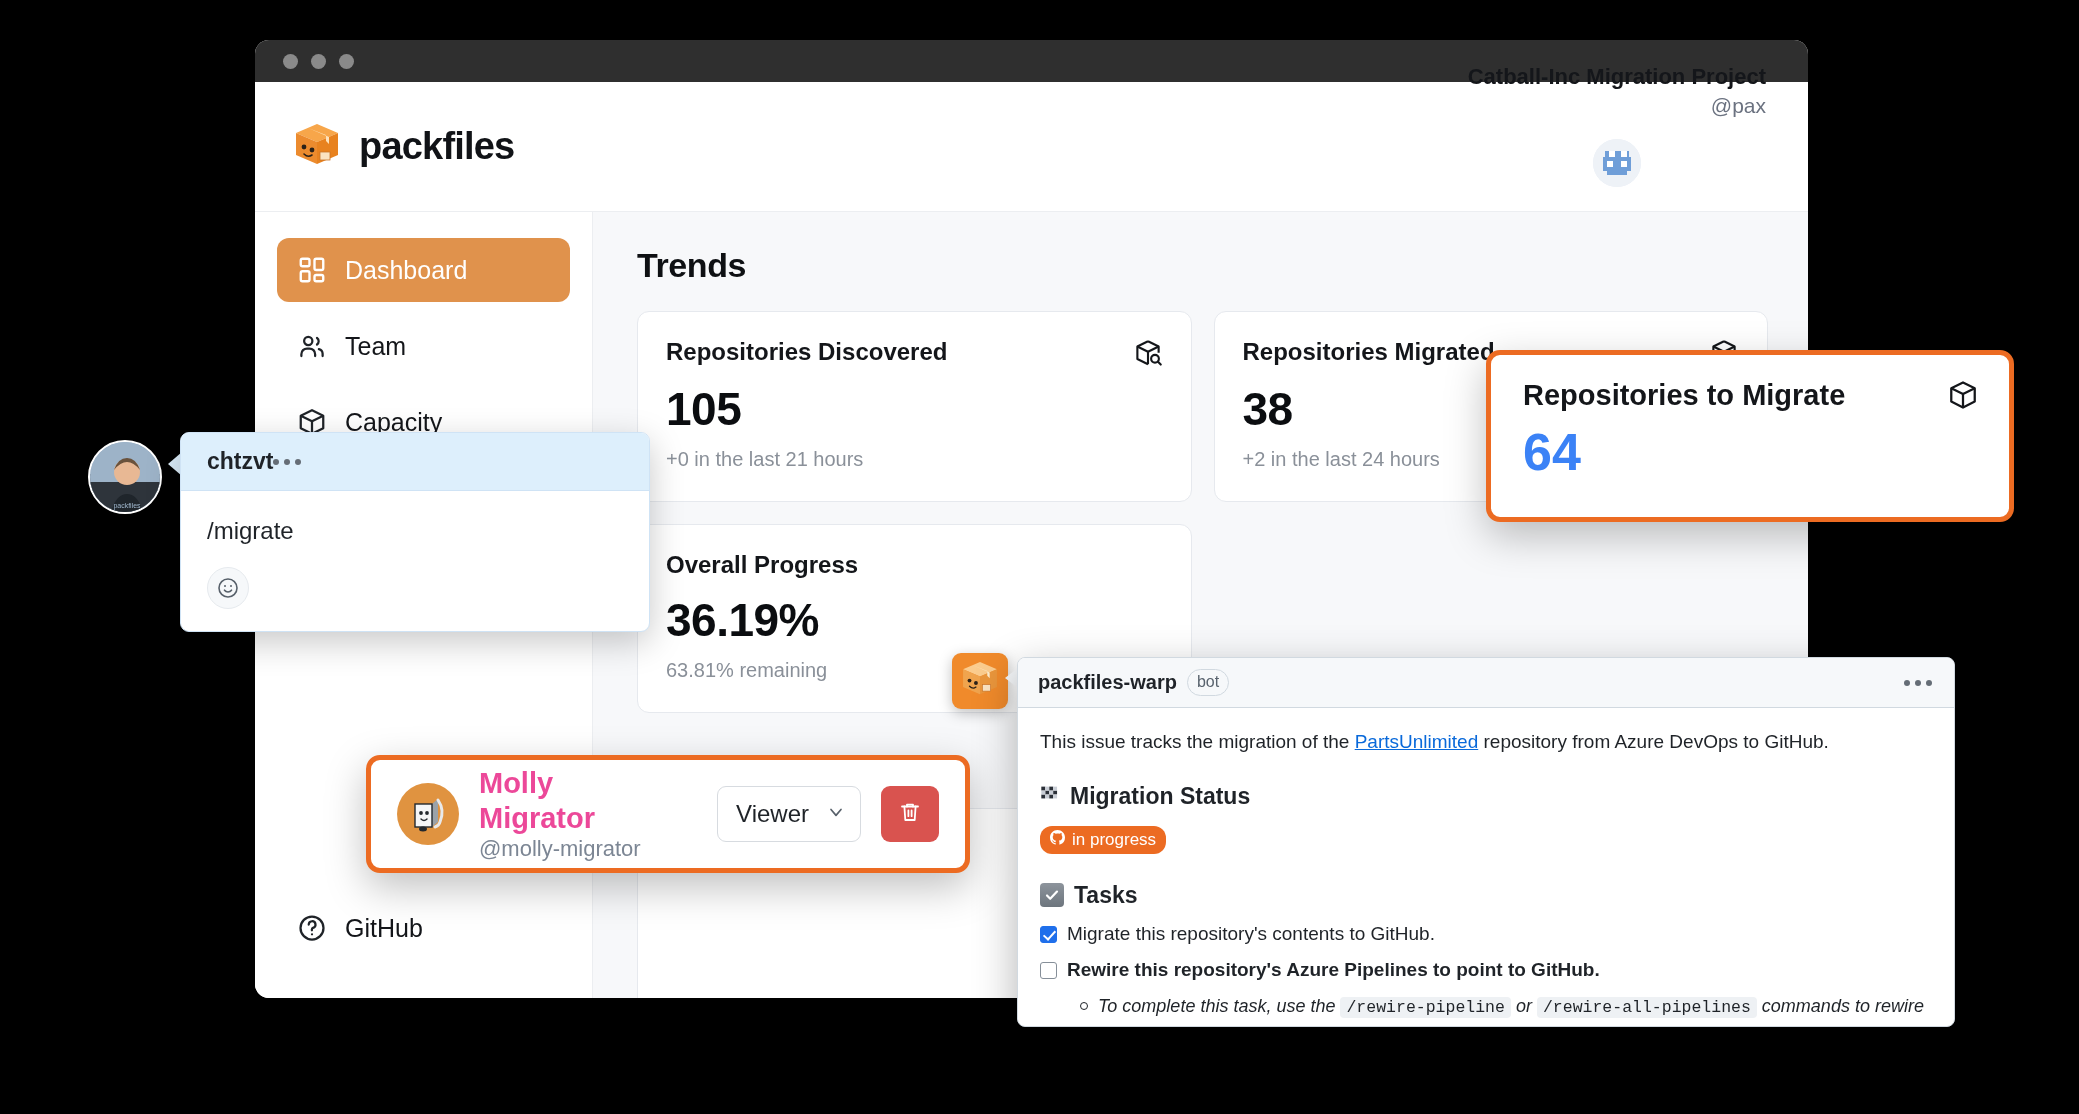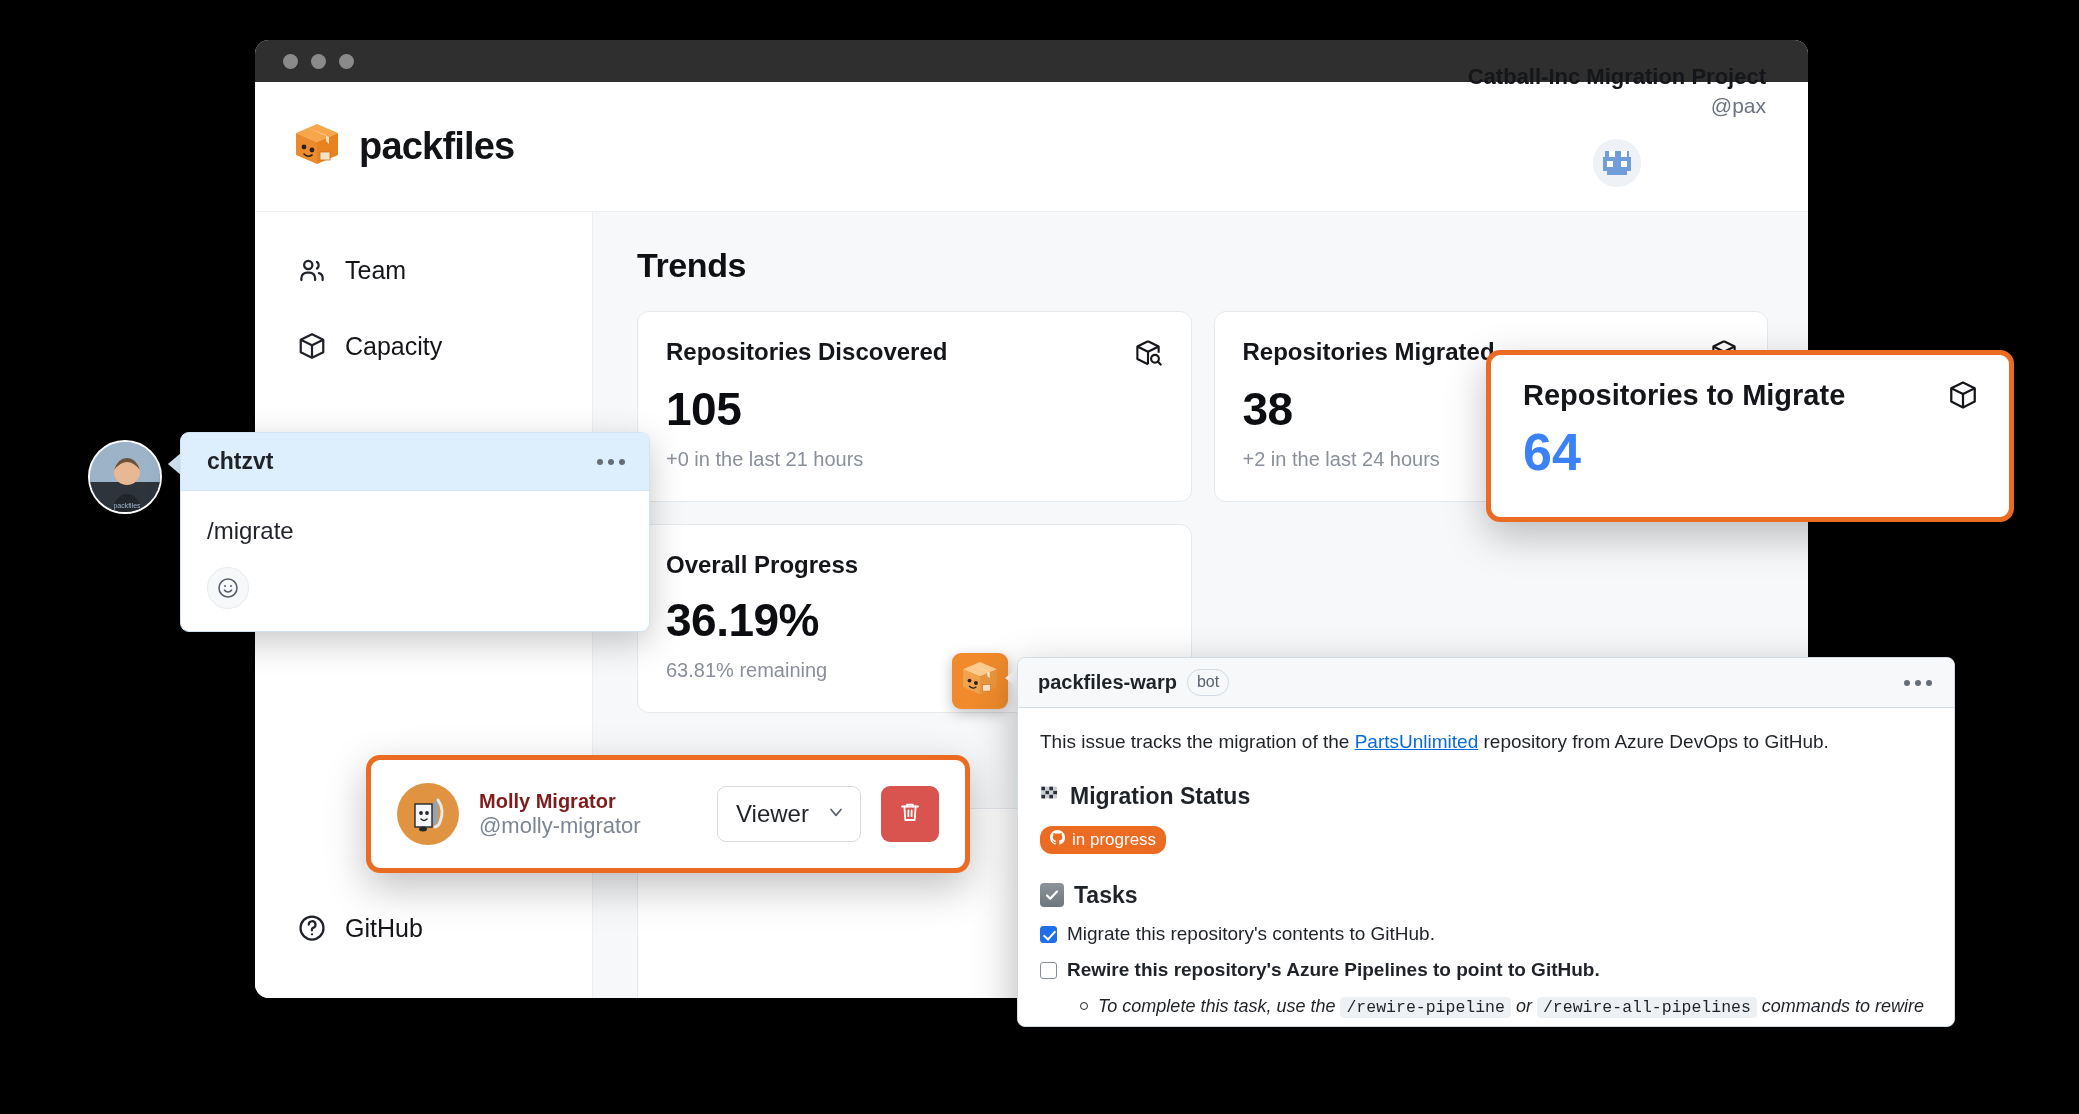--- a/index.html
+++ b/index.html
@@ -92,21 +92,21 @@
 
   
   .comment-pop {
     position: absolute; left: 180px; top: 432px;
     width: 470px; border: 1px solid #cfe3f5; border-radius: 9px;
     background: #fff; box-shadow: 0 10px 34px rgba(0,0,0,0.22);
     overflow: hidden;
   }
   .comment-head {
     background: #ddeffc; border-bottom: 1px solid #cfe3f5;
-    height: 58px; display: flex; align-items: center; justify-content: space-between;
+    height: 58px; display: flex; align-items: center; 
     padding: 0 24px 0 26px;
   }
   .comment-user { font-size: 23px; font-weight: 700; color: #1f2328; }
   .dots3 { display: flex; gap: 5px; }
   .dots3 i { width: 6px; height: 6px; border-radius: 50%; background: #656d76; display: block; }
   .comment-body { padding: 26px 26px 22px 26px; }
   .comment-text { font-size: 24px; color: #1f2328; }
   .emoji-btn {
     margin-top: 22px; width: 42px; height: 42px; border-radius: 50%;
     border: 1px solid #e6eaee; background: #f6f8fa;
@@ -143,21 +143,21 @@
     background: #fff; border: 5px solid #ec6b22; border-radius: 14px;
     display: flex; align-items: center; gap: 20px;
     padding: 0 26px;
     box-shadow: 0 14px 40px rgba(0,0,0,0.25);
   }
   .member-avatar {
     width: 62px; height: 62px; border-radius: 50%;
     background: #e09340; flex: 0 0 62px;
     display: flex; align-items: center; justify-content: center;
   }
-  .member-name { font-size: 20px; font-weight: 700; color: #7f1d1d; line-height: 1.2; }
+  .member-name { font-size: 29px; font-weight: 700; color: #ec4899; line-height: 1.2; }
   .member-handle { font-size: 22px; color: #7c8694; }
   .member-spacer { flex: 1; }
   .role-select {
     width: 144px; height: 56px; border: 1px solid #d7dbe0; border-radius: 9px;
     background: #fff; display: flex; align-items: center; justify-content: space-between;
     padding: 0 14px 0 18px; font-size: 24px; color: #1f2328;
   }
   .trash-btn {
     width: 58px; height: 56px; border-radius: 9px; background: #d9534f;
     display: flex; align-items: center; justify-content: center;
@@ -290,20 +290,31 @@
           <svg width="26" height="26" viewBox="0 0 24 24" fill="none" stroke="#2b2f36" stroke-width="2.2" stroke-linecap="round" stroke-linejoin="round">
               <polyline points="6 9 12 16 18 9"></polyline>
             </svg>
         </span>
       </div>
     </div>
 
     <div class="appbody">
 
       <nav class="sidebar">
+        <div class="navitem active">
+          <span class="navicon">
+            <svg width="30" height="30" viewBox="0 0 24 24" fill="none" stroke="#fff" stroke-width="1.9">
+                <rect x="3" y="3" width="7" height="6" rx="1.4"></rect>
+                <rect x="14" y="3" width="7" height="9" rx="1.4"></rect>
+                <rect x="3" y="13" width="7" height="8" rx="1.4"></rect>
+                <rect x="14" y="16" width="7" height="5" rx="1.4"></rect>
+              </svg>
+          </span>
+          <span>Dashboard</span>
+        </div>
 
         <div class="navitem">
           <span class="navicon">
             <svg width="30" height="30" viewBox="0 0 24 24" fill="none" stroke="#1f2328" stroke-width="1.8" stroke-linecap="round">
                 <circle cx="9" cy="8" r="3.3"></circle>
                 <path d="M3.5 20v-1.5A4.5 4.5 0 0 1 8 14h2a4.5 4.5 0 0 1 4.5 4.5V20"></path>
                 <path d="M16 5.6a3.2 3.2 0 0 1 0 5.2"></path>
                 <path d="M17.5 14.5a4 4 0 0 1 3 3.8V20"></path>
               </svg>
           </span>

